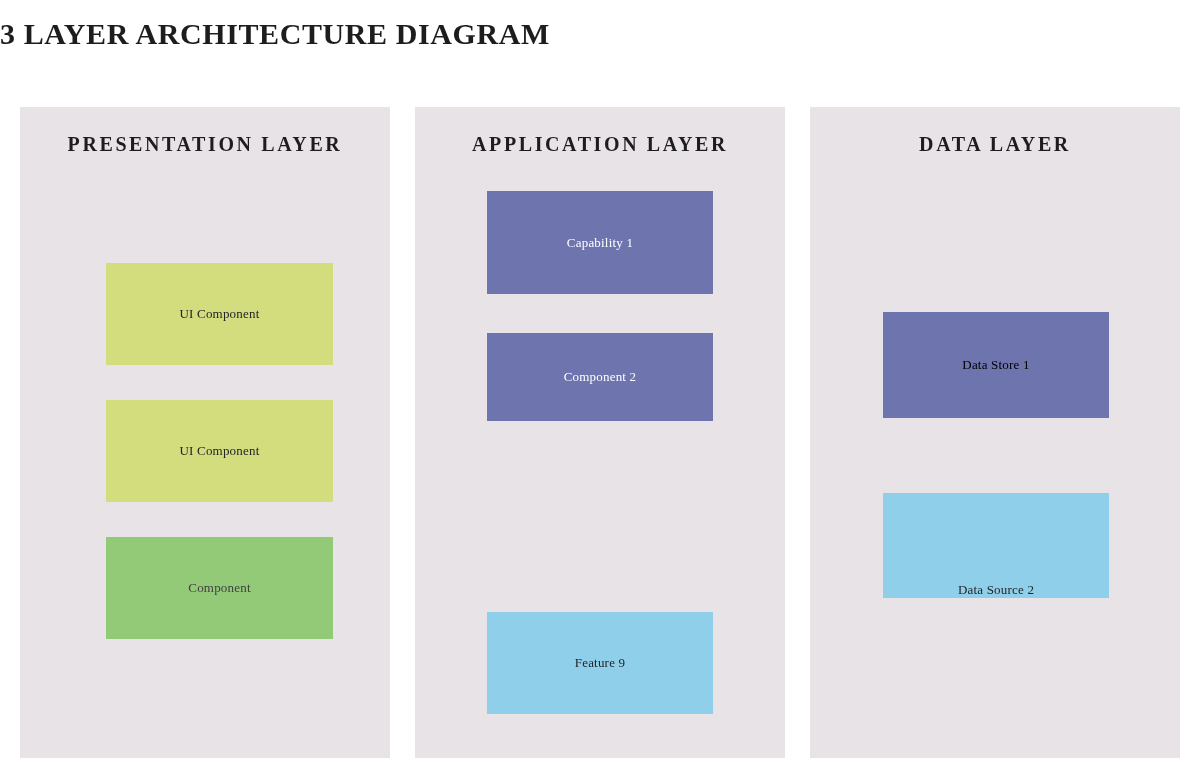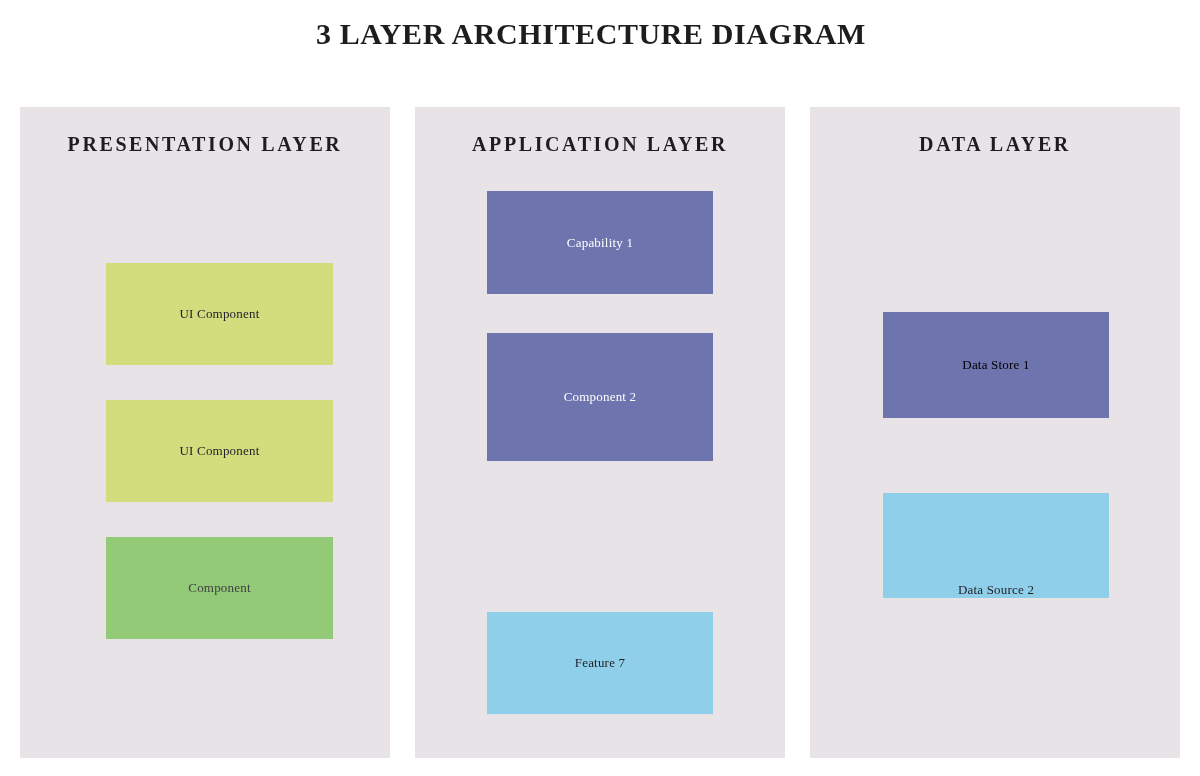--- a/index.html
+++ b/index.html
@@ -13,21 +13,20 @@
     font-family: "Liberation Serif", "DejaVu Serif", serif;
     overflow: hidden;
     position: relative;
   }
 
   .diagram-title {
     position: absolute;
     left: 0;
     top: 17px;
     width: 1182px;
-    text-align: center;
     font-size: 30px;
     font-weight: bold;
     color: #1d1d1f;
     letter-spacing: 0.6px;
     font-family: "Liberation Serif", "DejaVu Serif", serif;
   }
 
   .layers-row {
     position: absolute;
     left: 20px;
@@ -78,21 +77,21 @@
 
   
   .p-node { left: 70px; width: 227px; margin-left: 16px; }
   .p-node-0 { top: 156px; height: 102px; }
   .p-node-1 { top: 293px; height: 102px; }
   .p-node-2 { top: 430px; height: 102px; }
 
   
   .a-node { left: 72px; width: 226px; }
   .a-node-0 { top: 84px;  height: 103px; }
-  .a-node-1 { top: 226px; height: 128px; }
+  .a-node-1 { top: 226px; height: 88px; }
   .a-node-2 { top: 370px; height: 102px; }
   .a-node-3 { top: 505px; height: 102px; }
 
   
   .d-node { left: 73px; width: 226px; }
   .d-node-0 { top: 205px; height: 106px; }
   .d-node-1 { top: 386px; height: 105px; align-items: flex-end; }
 </style>
 </head>
 <body style="background-color: rgb(255, 255, 255);">
@@ -123,21 +122,21 @@
     <div class="node-box a-node a-node-0" style="background-color: rgb(109, 116, 174);">
       <span class="node-label" style="color: rgb(255, 255, 255);">Capability 1</span>
     </div>
 
     <div class="node-box a-node a-node-1" style="background-color: rgb(109, 116, 174);">
       <span class="node-label" style="color: rgb(255, 255, 255);">Component 2</span>
     </div>
 
 
     <div class="node-box a-node a-node-3" style="background-color: rgb(144, 207, 234);">
-      <span class="node-label" style="color: rgb(34, 36, 42);">Feature 7</span>
+      <span class="node-label" style="color: rgb(34, 36, 42);">Feature 9</span>
     </div>
   </div>
 
   <div class="layer-panel" style="background-color: rgb(232, 227, 230);">
     <div class="layer-heading">DATA LAYER</div>
 
     <div class="node-box d-node d-node-0" style="background-color: rgb(109, 116, 174);">
       <span class="node-label" style="color: #000000;">Data Store 1</span>
     </div>
 

